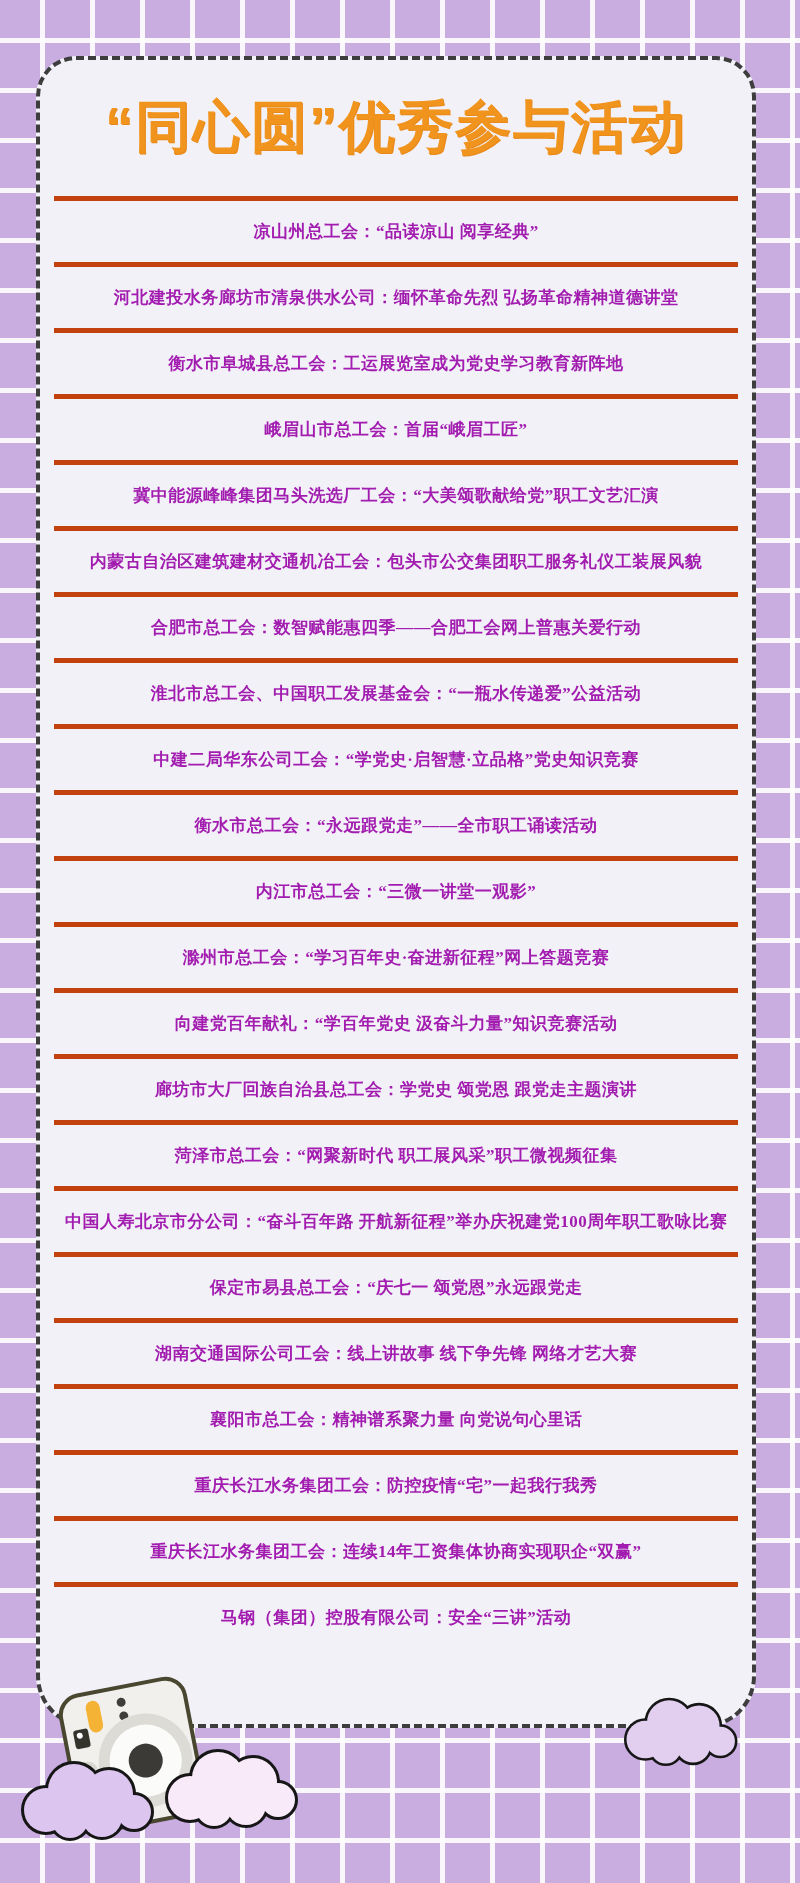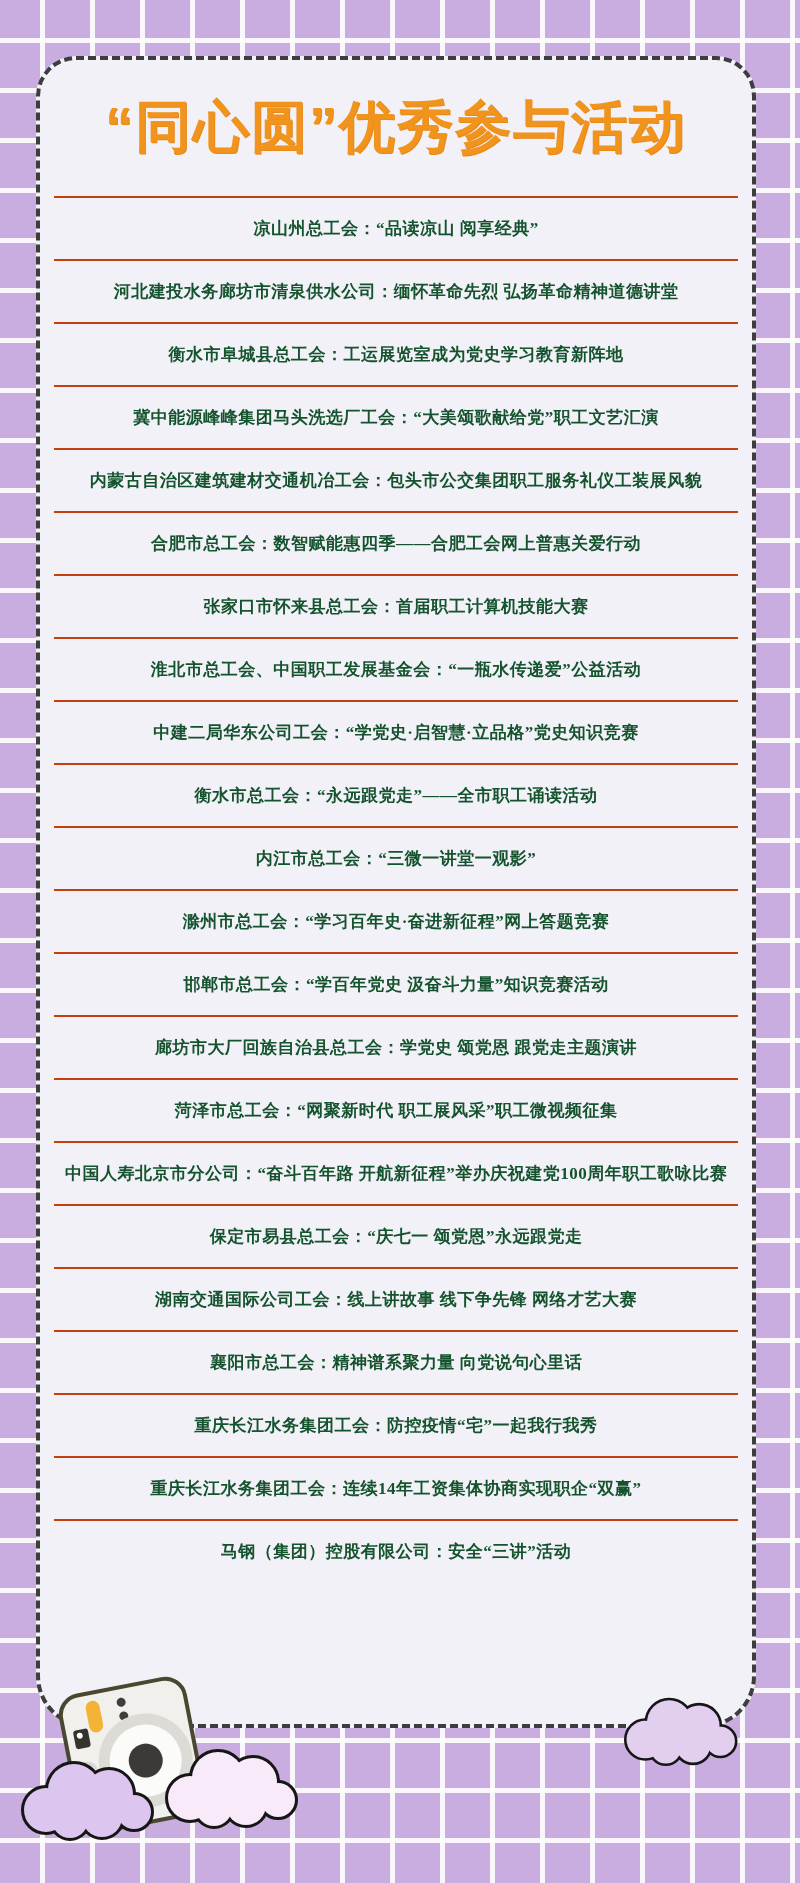--- a/index.html
+++ b/index.html
@@ -42,28 +42,28 @@
     letter-spacing: 2px;
     font-family: "Liberation Sans", sans-serif;
     text-shadow: 1px 1px 0 #e8891a;
     white-space: nowrap;
   }
   .rows {
     margin: 0 14px;
   }
   .row {
     height: 61px;
-    border-top: 2px solid #c2410c;
+    border-top: 5px solid #c2410c;
     display: flex;
     align-items: center;
     justify-content: center;
     font-family: "Liberation Serif", serif;
     font-weight: 600;
     font-size: 17px;
-    color: #14532d;
+    color: #a21caf;
     white-space: nowrap;
     letter-spacing: 0.5px;
   }
   .camera {
     position: absolute;
     left: 48px;
     top: 1668px;
     z-index: 2;
   }
   .cloud {
@@ -76,30 +76,30 @@
 </style>
 </head>
 <body>
 
 <div class="card">
   <div class="title">“同心圆”优秀参与活动</div>
   <div class="rows">
     <div class="row">凉山州总工会：“品读凉山 阅享经典”</div>
     <div class="row">河北建投水务廊坊市清泉供水公司：缅怀革命先烈 弘扬革命精神道德讲堂</div>
     <div class="row">衡水市阜城县总工会：工运展览室成为党史学习教育新阵地</div>
+    <div class="row">峨眉山市总工会：首届“峨眉工匠”</div>
     <div class="row">冀中能源峰峰集团马头洗选厂工会：“大美颂歌献给党”职工文艺汇演</div>
     <div class="row">内蒙古自治区建筑建材交通机冶工会：包头市公交集团职工服务礼仪工装展风貌</div>
     <div class="row">合肥市总工会：数智赋能惠四季——合肥工会网上普惠关爱行动</div>
-    <div class="row">张家口市怀来县总工会：首届职工计算机技能大赛</div>
     <div class="row">淮北市总工会、中国职工发展基金会：“一瓶水传递爱”公益活动</div>
     <div class="row">中建二局华东公司工会：“学党史·启智慧·立品格”党史知识竞赛</div>
     <div class="row">衡水市总工会：“永远跟党走”——全市职工诵读活动</div>
     <div class="row">内江市总工会：“三微一讲堂一观影”</div>
     <div class="row">滁州市总工会：“学习百年史·奋进新征程”网上答题竞赛</div>
-    <div class="row">邯郸市总工会：“学百年党史 汲奋斗力量”知识竞赛活动</div>
+    <div class="row">向建党百年献礼：“学百年党史 汲奋斗力量”知识竞赛活动</div>
     <div class="row">廊坊市大厂回族自治县总工会：学党史 颂党恩 跟党走主题演讲</div>
     <div class="row">菏泽市总工会：“网聚新时代 职工展风采”职工微视频征集</div>
     <div class="row">中国人寿北京市分公司：“奋斗百年路 开航新征程”举办庆祝建党100周年职工歌咏比赛</div>
     <div class="row">保定市易县总工会：“庆七一 颂党恩”永远跟党走</div>
     <div class="row">湖南交通国际公司工会：线上讲故事 线下争先锋 网络才艺大赛</div>
     <div class="row">襄阳市总工会：精神谱系聚力量 向党说句心里话</div>
     <div class="row">重庆长江水务集团工会：防控疫情“宅”一起我行我秀</div>
     <div class="row">重庆长江水务集团工会：连续14年工资集体协商实现职企“双赢”</div>
     <div class="row">马钢（集团）控股有限公司：安全“三讲”活动</div>
   </div>

